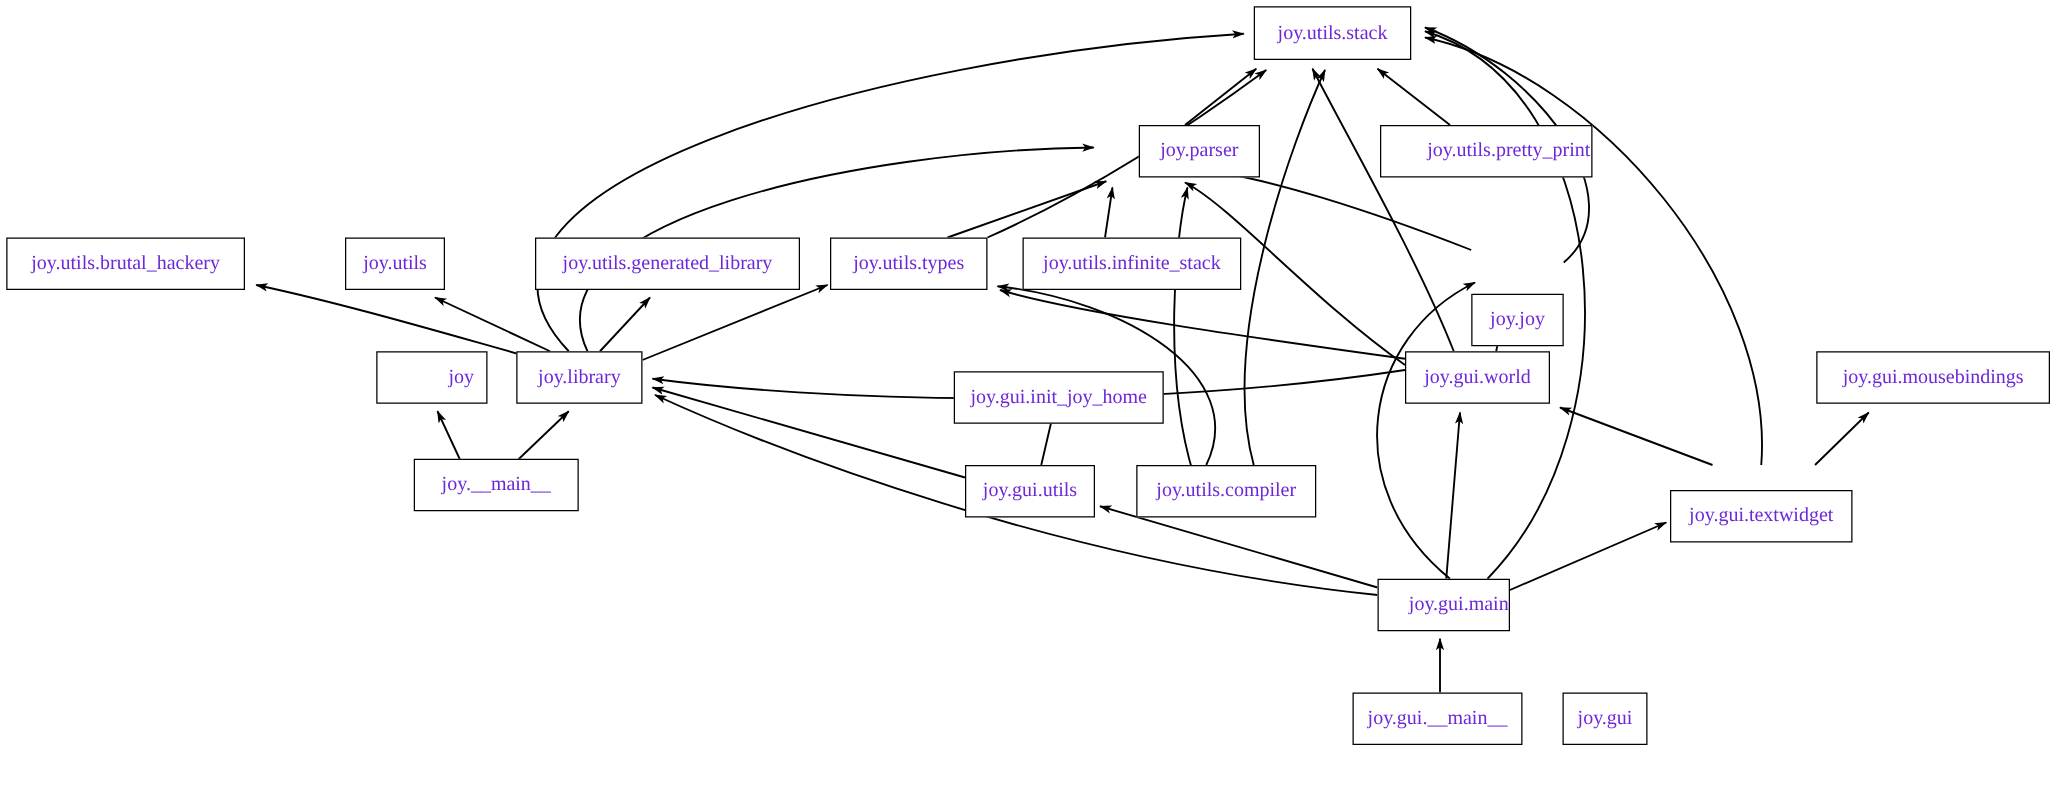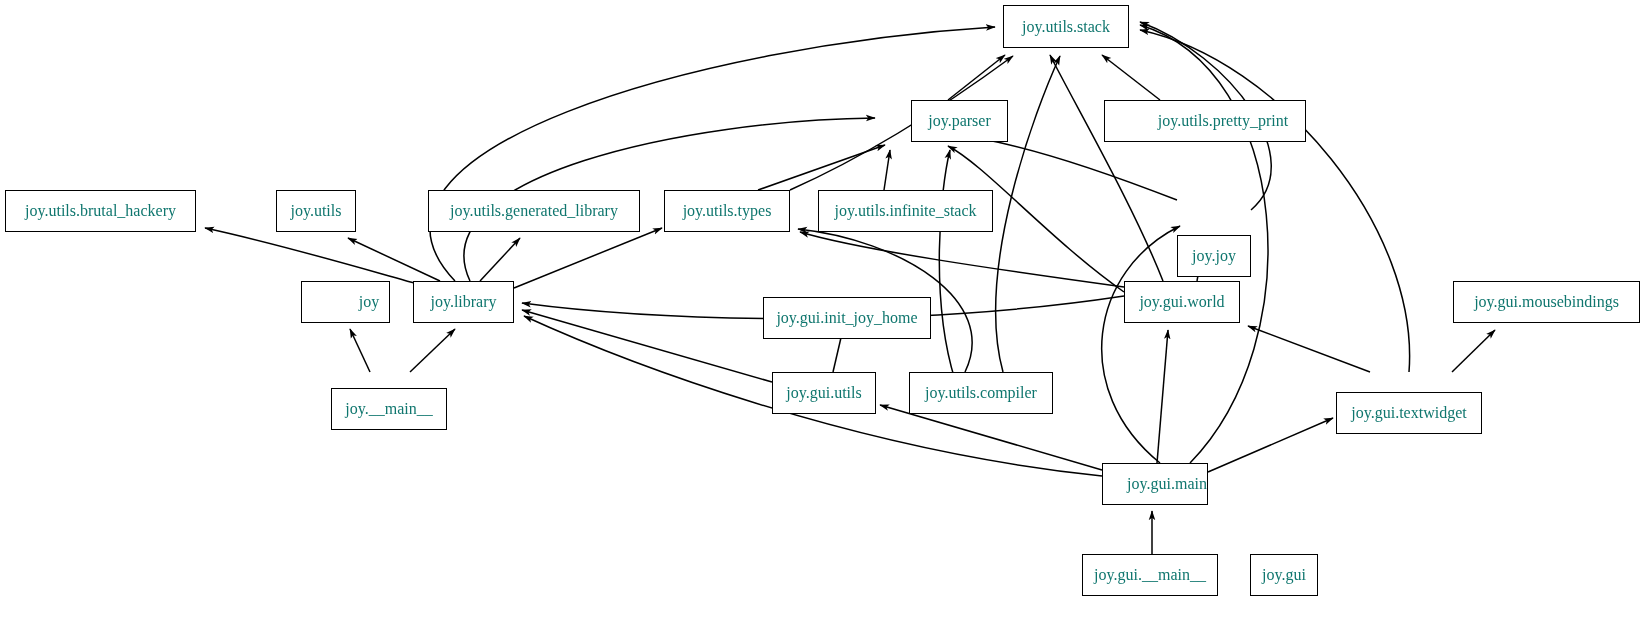--- a/index.html
+++ b/index.html
@@ -24,21 +24,21 @@
     pointer-events: none;
   }
   .node {
     position: absolute;
     box-sizing: border-box;
     border: 1.4px solid #000000;
     background: #ffffff;
     display: flex;
     align-items: center;
     justify-content: center;
-    color: #0f766e;
+    color: #6d28d9;
     font-size: 16px;
     line-height: 1;
     white-space: nowrap;
     z-index: 5;
   }
   .node-label {
     display: block;
     padding: 0 6px;
   }
 </style>
@@ -99,21 +99,21 @@
     </g>
   </svg>
 
   <div id="nodes-layer">
       <div class="node" style="left: 1003px; top: 5px; width: 126px; height: 43px; border-color: rgb(0, 0, 0); background: rgb(255, 255, 255);">
         <span class="node-label">joy.utils.stack</span>
       </div>
       <div class="node" style="left: 883px; top: 100px; width: 97px; height: 42px; border-color: rgb(0, 0, 0); background: rgb(255, 255, 255); margin-left: 28px;">
         <span class="node-label">joy.parser</span>
       </div>
-      <div class="node" style="left: 1104px; top: 100px; width: 202px; height: 42px; border-color: rgb(0, 0, 0); background: rgb(255, 255, 255); padding-left: 36px;">
+      <div class="node" style="left: 1104px; top: 100px; width: 170px; height: 42px; border-color: rgb(0, 0, 0); background: rgb(255, 255, 255); padding-left: 36px;">
         <span class="node-label">joy.utils.pretty_print</span>
       </div>
       <div class="node" style="left: 5px; top: 190px; width: 191px; height: 42px; border-color: rgb(0, 0, 0); background: rgb(255, 255, 255);">
         <span class="node-label">joy.utils.brutal_hackery</span>
       </div>
       <div class="node" style="left: 276px; top: 190px; width: 80px; height: 42px; border-color: rgb(0, 0, 0); background: rgb(255, 255, 255);">
         <span class="node-label">joy.utils</span>
       </div>
       <div class="node" style="left: 428px; top: 190px; width: 212px; height: 42px; border-color: rgb(0, 0, 0); background: rgb(255, 255, 255);">
         <span class="node-label">joy.utils.generated_library</span>
@@ -135,21 +135,21 @@
       </div>
       <div class="node" style="left: 763px; top: 281px; width: 168px; height: 42px; border-color: rgb(0, 0, 0); background: rgb(255, 255, 255); margin-top: 16px;">
         <span class="node-label">joy.gui.init_joy_home</span>
       </div>
       <div class="node" style="left: 1124px; top: 281px; width: 116px; height: 42px; border-color: rgb(0, 0, 0); background: rgb(255, 255, 255);">
         <span class="node-label">joy.gui.world</span>
       </div>
       <div class="node" style="left: 1453px; top: 281px; width: 187px; height: 42px; border-color: rgb(0, 0, 0); background: rgb(255, 255, 255);">
         <span class="node-label">joy.gui.mousebindings</span>
       </div>
-      <div class="node" style="left: 331px; top: 388px; width: 116px; height: 42px; border-color: rgb(0, 0, 0); background: rgb(255, 255, 255);">
+      <div class="node" style="left: 331px; top: 367px; width: 132px; height: 42px; border-color: rgb(0, 0, 0); background: rgb(255, 255, 255);">
         <span class="node-label">joy.__main__</span>
       </div>
       <div class="node" style="left: 772px; top: 372px; width: 104px; height: 42px; border-color: rgb(0, 0, 0); background: rgb(255, 255, 255);">
         <span class="node-label">joy.gui.utils</span>
       </div>
       <div class="node" style="left: 909px; top: 372px; width: 144px; height: 42px; border-color: rgb(0, 0, 0); background: rgb(255, 255, 255);">
         <span class="node-label">joy.utils.compiler</span>
       </div>
       <div class="node" style="left: 1336px; top: 392px; width: 146px; height: 42px; border-color: rgb(0, 0, 0); background: rgb(255, 255, 255);">
         <span class="node-label">joy.gui.textwidget</span>

